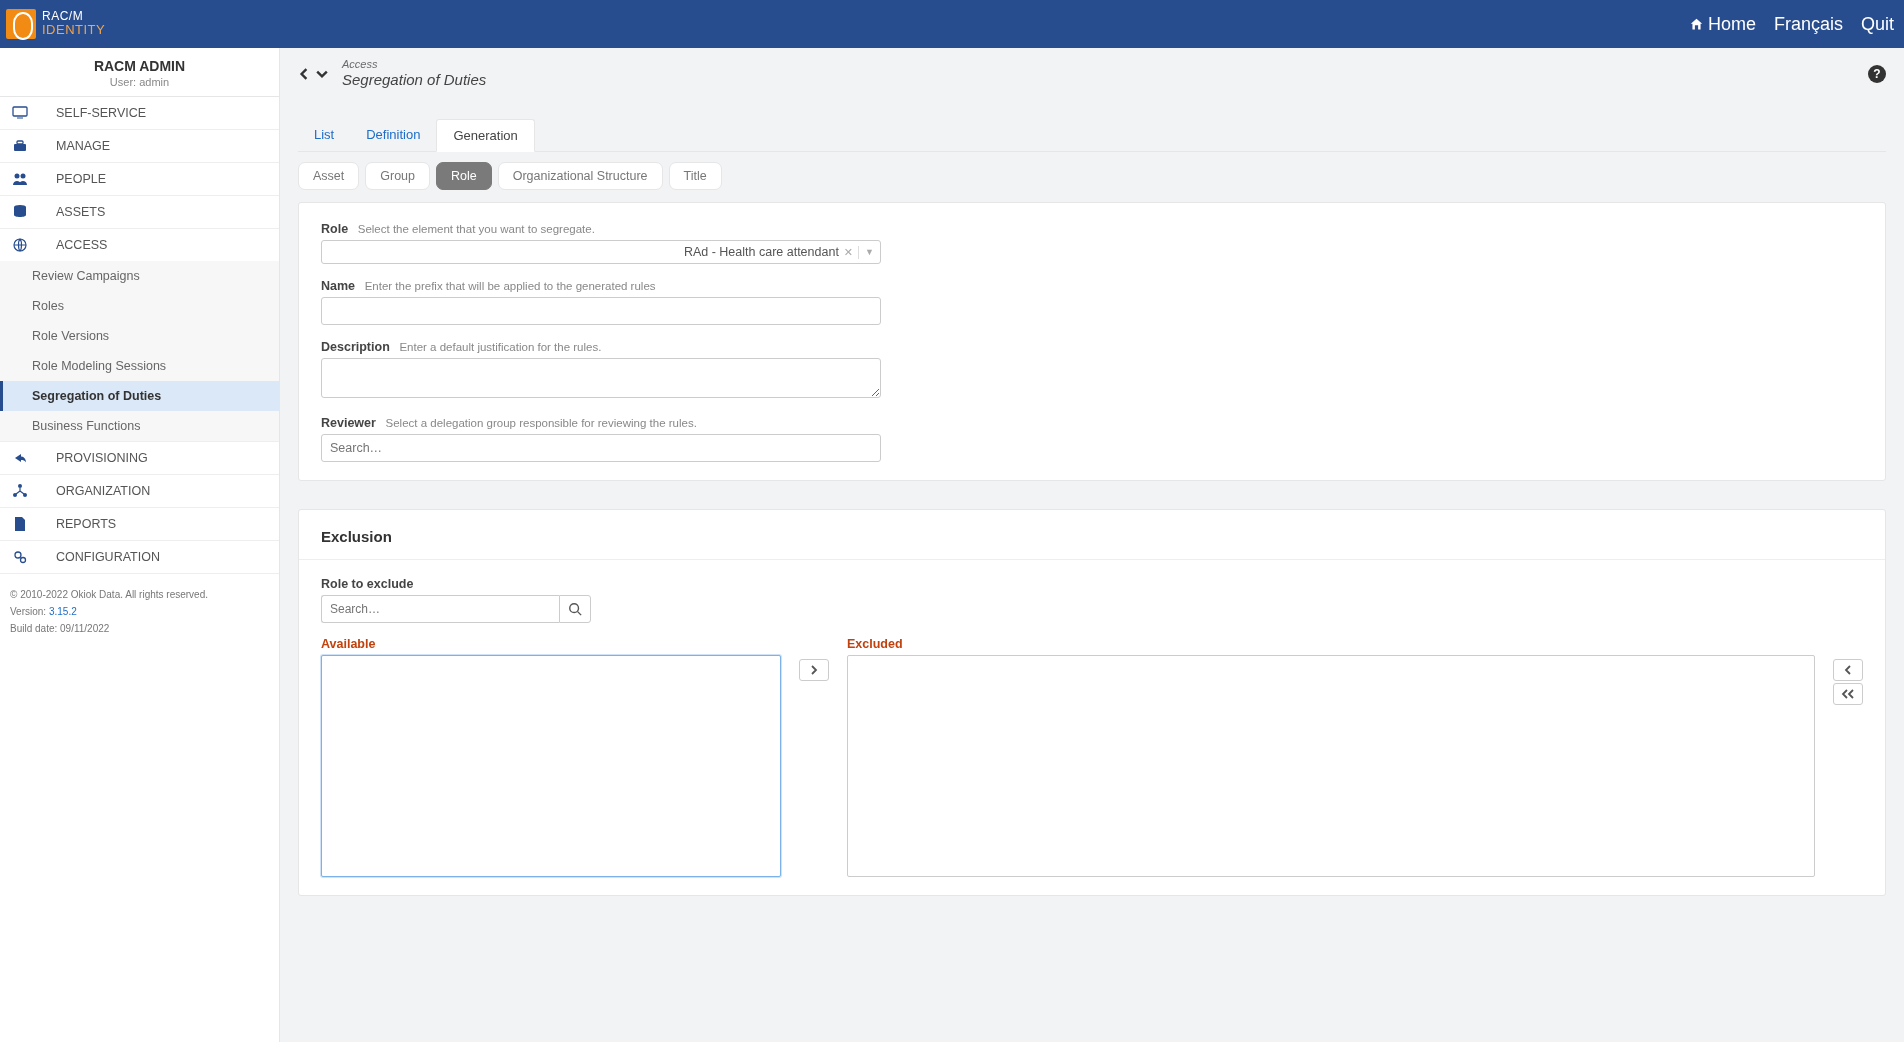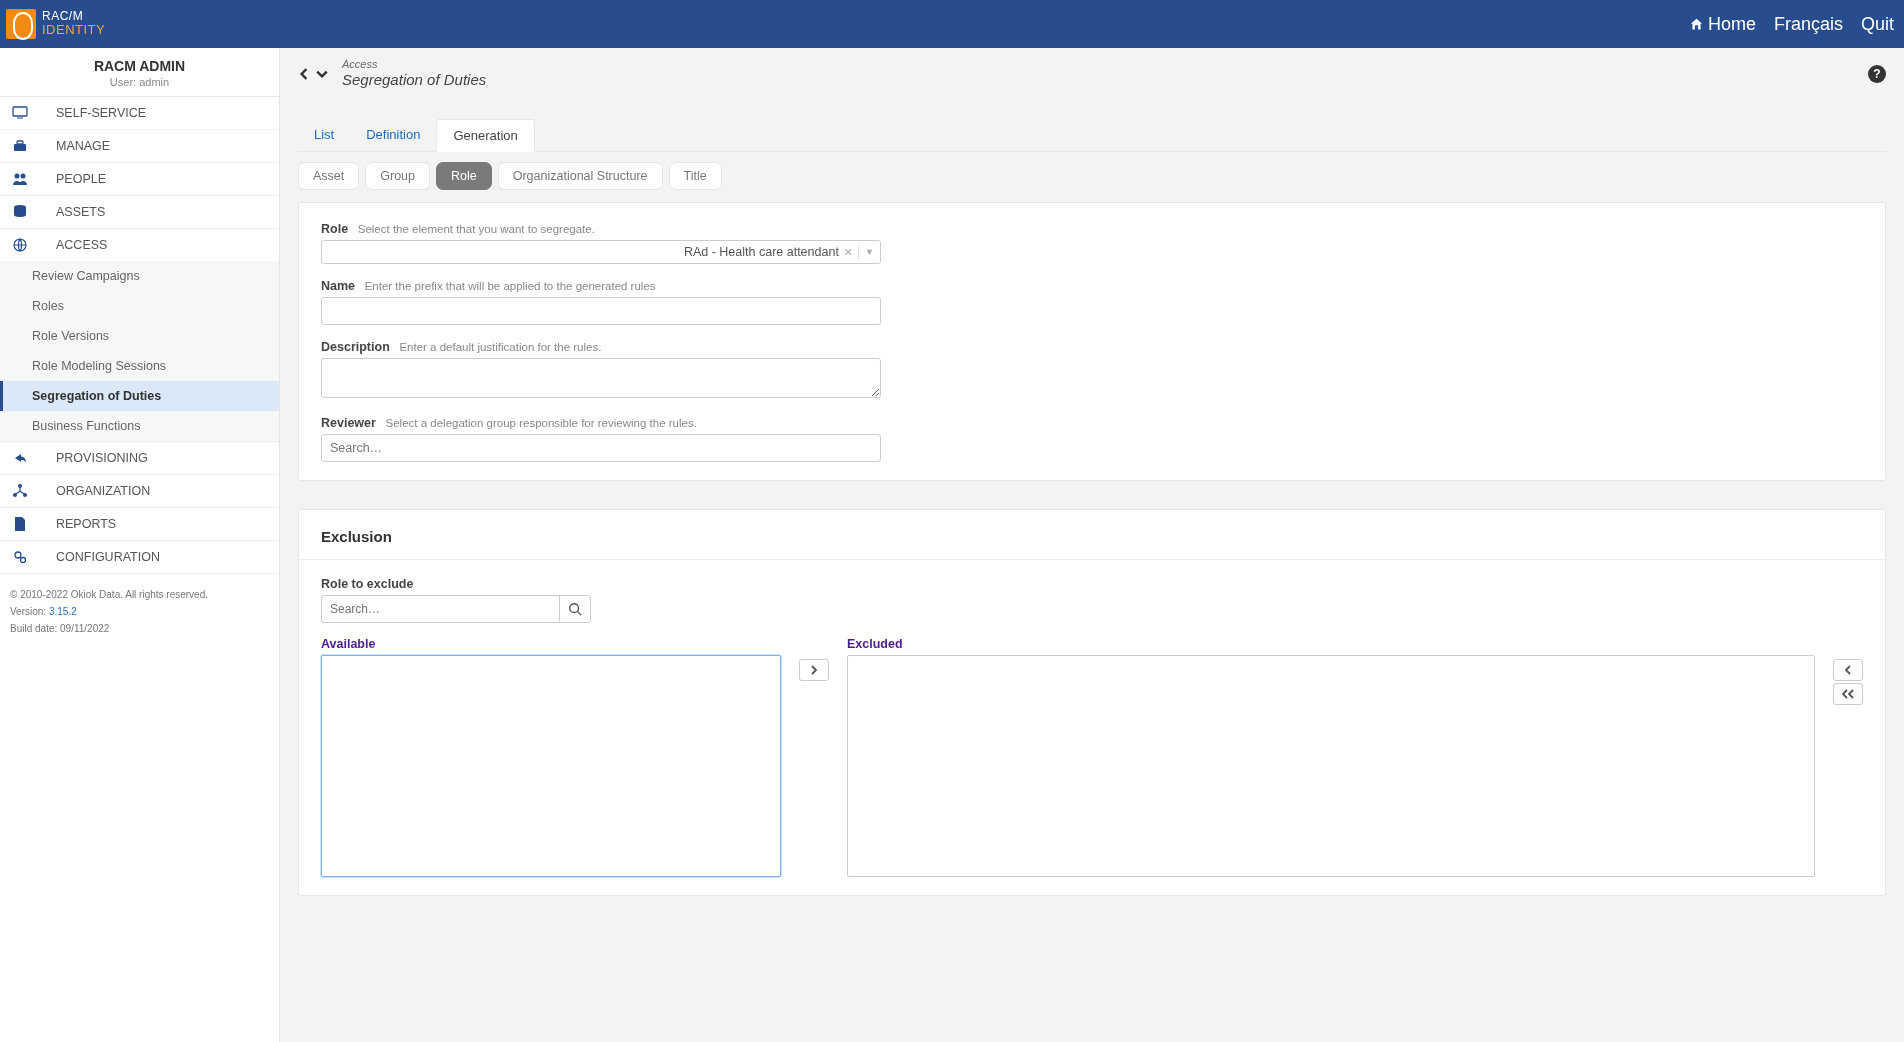--- a/index.html
+++ b/index.html
@@ -65,21 +65,21 @@
 
 .section-title { font-weight: 600; font-size: 15px; color: #333; margin-bottom: 14px; }
 .divider { border-top: 1px solid #eee; margin: 0 -22px 16px; }
 
 .search-row { display: flex; max-width: 270px; }
 .search-row input { flex: 1; border: 1px solid #ccc; border-right: none; border-radius: 3px 0 0 3px; padding: 6px 8px; font-size: 12px; }
 .search-btn { border: 1px solid #ccc; border-radius: 0 3px 3px 0; background: #fff; width: 32px; display: flex; align-items: center; justify-content: center; cursor: pointer; }
 
 .dual { display: flex; gap: 18px; margin-top: 12px; }
 .dual-col { flex: 1; display: flex; flex-direction: column; }
-.dual-label { font-weight: 600; font-size: 12.5px; color: #4c1d95; margin-bottom: 4px; }
+.dual-label { font-weight: 600; font-size: 12.5px; color: #c2410c; margin-bottom: 4px; }
 .listbox { border: 1px solid #ccc; border-radius: 2px; background: #fff; height: 222px; overflow-y: scroll; }
 .listbox.focused { border: 1px solid #7bb2ea; box-shadow: 0 0 0 1px rgba(100,160,230,.3); }
 .dual-btns { display: flex; flex-direction: column; gap: 2px; margin-top: 22px; }
 .dual-btns button { width: 30px; height: 22px; border: 1px solid #ccc; background: #fff; border-radius: 3px; cursor: pointer; font-size: 12px; color: #555; display: flex; align-items: center; justify-content: center; }
 
 svg { display: block; }
 </style>
 </head>
 <body>
 

